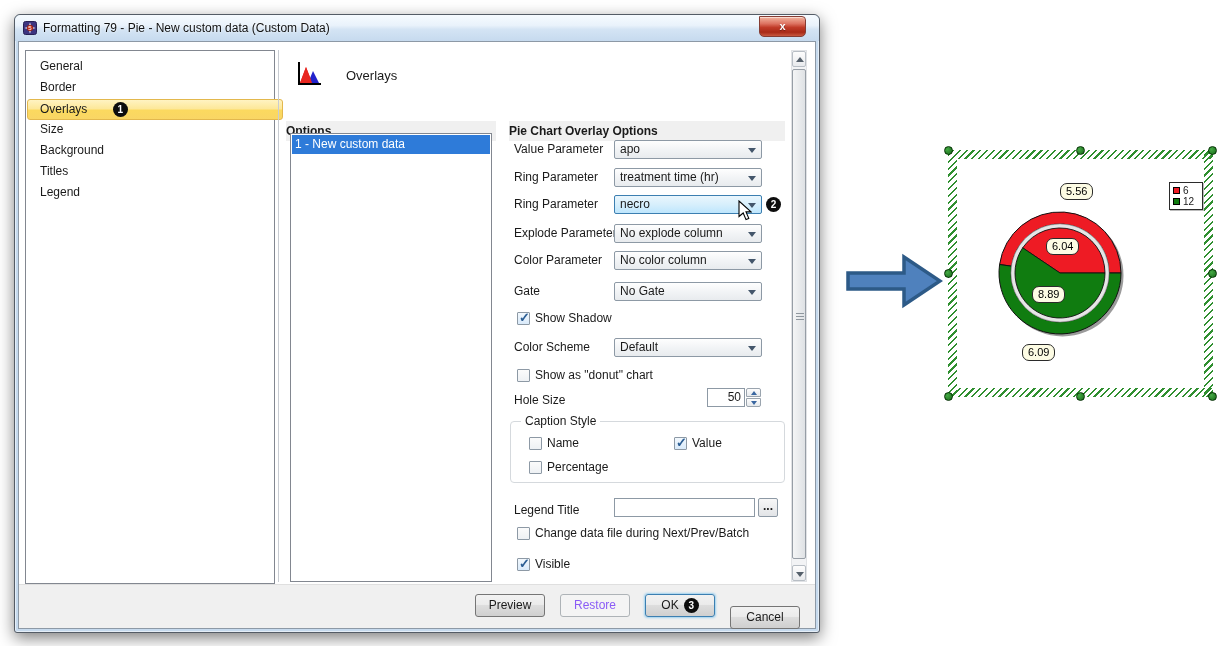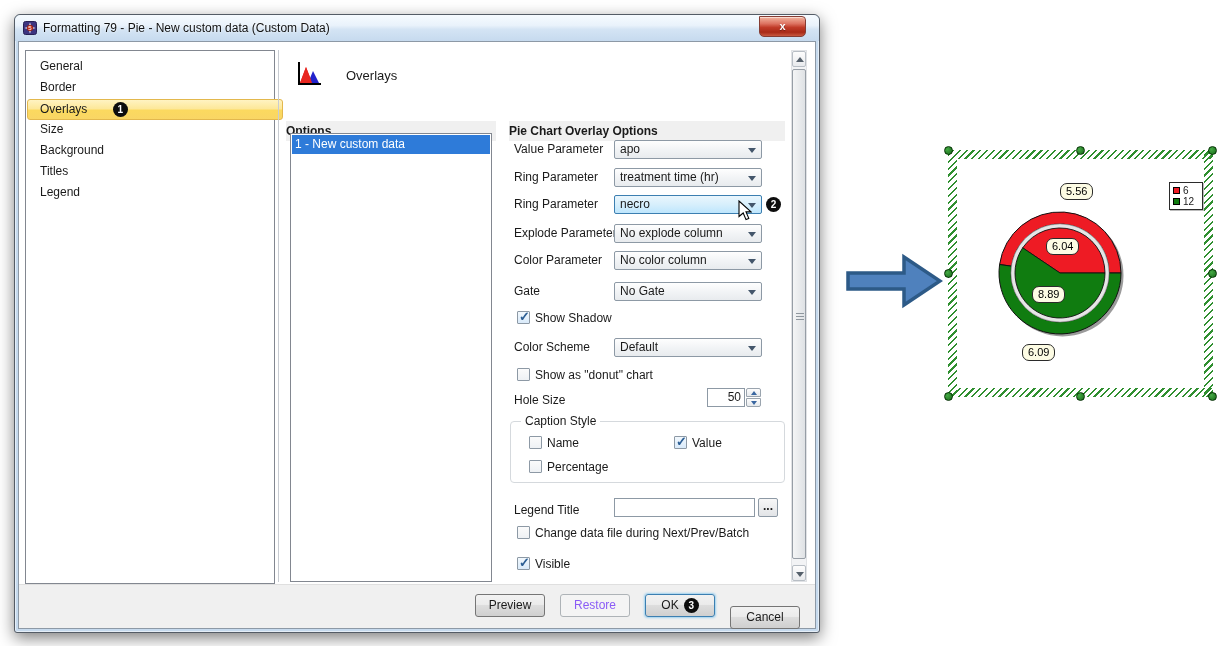--- a/index.html
+++ b/index.html
@@ -46,21 +46,21 @@
 
   
   .flabel{position:absolute;left:495px;height:19px;line-height:19px;}
   .combo{position:absolute;left:595px;width:148px;height:19px;box-sizing:border-box;
     background:linear-gradient(180deg,#fefefe,#f2f4f6 50%,#e8ebee);border:1px solid #8d99a5;border-radius:2px;
     line-height:17px;padding-left:5px;cursor:default;}
   .combo .arr{position:absolute;right:5px;top:7px;width:0;height:0;border-left:4px solid transparent;border-right:4px solid transparent;border-top:5px solid #44566b;}
   .combo.hot{background:linear-gradient(180deg,#eaf6fd,#d7effc 50%,#bee6fd);border-color:#3c7fb1;}
 
   
-  .cbrow{position:absolute;display:flex;gap:5px;height:14px;}
+  .cbrow{position:absolute;display:flex;align-items:center;gap:5px;height:14px;}
   .cb{width:13px;height:13px;box-sizing:border-box;border:1px solid #8d99a5;background:linear-gradient(180deg,#fbfbfb,#eef1f4);border-radius:1px;position:relative;flex:0 0 auto;}
   .cb.checked{background:linear-gradient(180deg,#f2f8fd,#d9eafa);}
   .cb.checked::after{content:"✓";position:absolute;left:1px;top:-3px;font-size:13px;font-weight:bold;color:#2c5e94;}
 
   
   .spinbox{position:absolute;left:688px;width:55px;height:19px;}
   .spin-num{position:absolute;left:0;top:0;width:38px;height:19px;box-sizing:border-box;border:1px solid #8d99a5;background:#fff;text-align:right;padding-right:3px;line-height:17px;}
   .spin-btns{position:absolute;left:39px;top:0;width:15px;height:19px;}
   .spin-up,.spin-dn{position:absolute;left:0;width:15px;height:9px;box-sizing:border-box;border:1px solid #9aa4ae;background:linear-gradient(180deg,#fdfdfd,#e6e9ec);}
   .spin-up{top:0;border-radius:2px 2px 0 0;} .spin-dn{top:10px;border-radius:0 0 2px 2px;}

